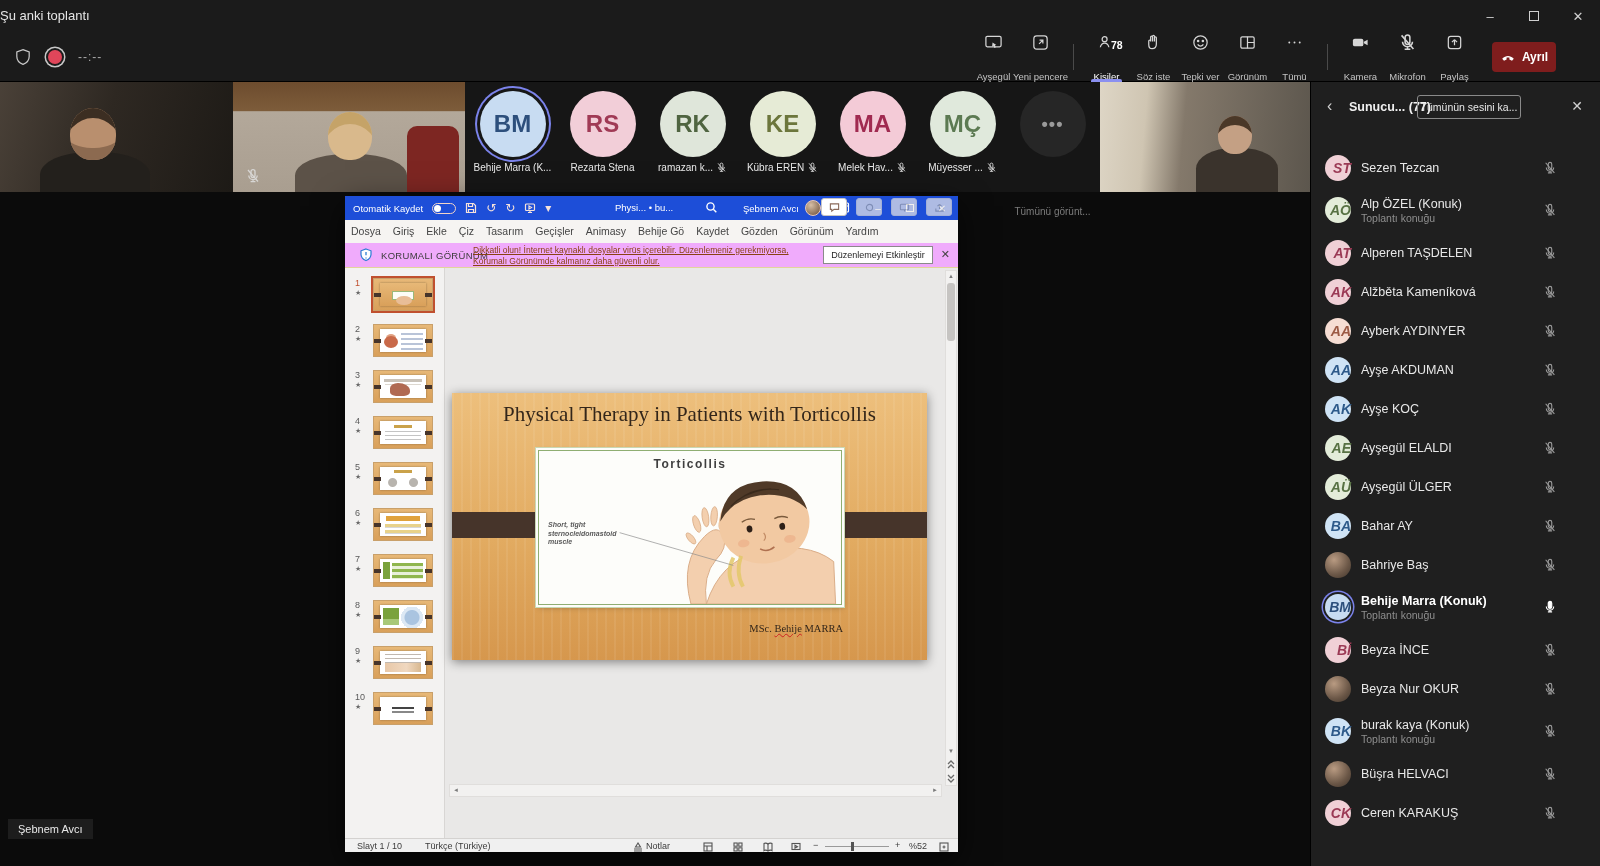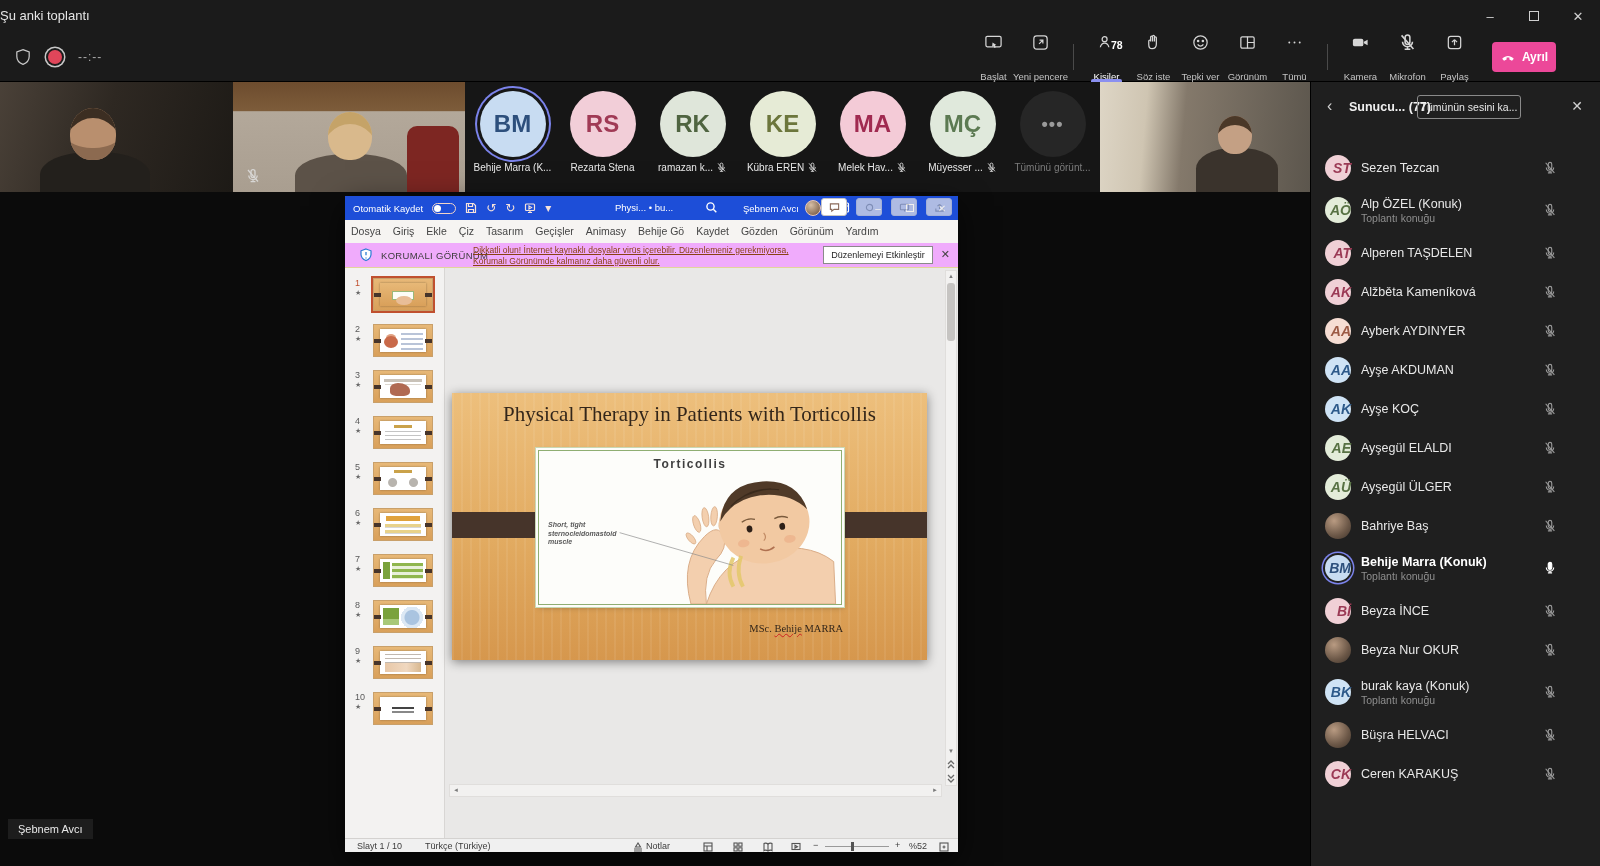--- a/index.html
+++ b/index.html
@@ -26,21 +26,21 @@
   #tb-right { position:absolute; right:44px; top:0; height:50px; display:flex; align-items:center; }
   .tb-item { width:47px; height:50px; display:flex; flex-direction:column; align-items:center;
     justify-content:center; gap:19px; color:#cfcfcf; cursor:default; position:relative; }
   .tb-item svg { width:19px; height:19px; stroke:#d6d6d6; fill:none; stroke-width:1.3; }
   .tb-item .tb-label { font-size:9.5px; color:#c3c3c3; white-space:nowrap; }
   .tb-item.active .tb-label { color:#fff; }
   .tb-item.active::after { content:""; position:absolute; bottom:0; left:8px; right:8px; height:3px;
     background:#8b90f0; border-radius:2px 2px 0 0; }
   .tb-badge { position:absolute; top:7px; left:28px; color:#fff; font-size:10.5px; font-weight:bold; }
   .tb-sep { width:1px; height:26px; background:#4a4a4a; margin:0 9px; }
-  #leave-btn { margin-left:14px; width:64px; height:30px; background:#ec4899; border-radius:4px;
+  #leave-btn { margin-left:14px; width:64px; height:30px; background:#7f1d1d; border-radius:4px;
     display:flex; align-items:center; justify-content:center; gap:6px; color:#fff; font-size:12px;
     font-weight:bold; cursor:default; }
   #leave-btn svg { width:16px; height:16px; stroke:#fff; stroke-width:1.6; fill:none; }
 
   
   #video-strip { position:absolute; left:0; top:82px; width:1310px; height:110px; background:#161616; }
   .webcam { position:absolute; top:0; height:110px; overflow:hidden; }
   #cam1 { left:0; width:233px; background:linear-gradient(105deg,#4a4138 0%,#2e2822 45%,#1d1a16 100%); }
   #cam2 { left:233px; width:232px;
     background:linear-gradient(180deg,#6d4c2e 0%,#7d5c3a 26%,#b3a89a 27%,#a99e90 100%); }
@@ -65,21 +65,21 @@
   
   #avatar-strip { position:absolute; left:465px; top:0; width:635px; height:110px; display:flex;
     justify-content:center; }
   .vcell { width:90px; height:110px; position:relative; cursor:default; }
   .vavatar { position:absolute; left:12px; top:9px; width:66px; height:66px; border-radius:50%;
     display:flex; align-items:center; justify-content:center; font-size:24px; font-weight:bold; }
   .vavatar.ring { box-shadow:0 0 0 3px #161616, 0 0 0 5px #7b83eb; }
   .vavatar.overflow { background:#262626 !important; color:#9a9a9a !important; font-size:18px; letter-spacing:1px; }
   .vlabel { position:absolute; left:-8px; right:-8px; top:80px; text-align:center; color:#e8e8e8;
     font-size:10px; white-space:nowrap; display:flex; align-items:center; justify-content:center; gap:3px; }
-  .vlabel .dim { color:#7c7c7c; }
+  .vlabel .dim { color:#7c7c7c;margin-top:44px; }
   .vlabel svg { width:11px; height:11px; color:#cfcfcf; flex:none; }
 
   
   #presenter-tag { position:absolute; left:8px; top:819px; background:#1d1d1d; color:#e8e8e8;
     font-size:11px; padding:4px 10px; }
 
   
   #ppt { position:absolute; left:345px; top:196px; width:613px; height:656px; background:#ececec;
     box-shadow:0 10px 30px rgba(0,0,0,.65); font-family:"Liberation Sans","DejaVu Sans",sans-serif; }
   #ppt-titlebar { position:absolute; left:0; top:0; width:613px; height:24px; background:#1d4ed8;
@@ -269,21 +269,21 @@
       </svg>
       <div id="record-dot"></div>
       <span id="timer">--:--</span>
     </div>
     <div id="tb-right">
       <div class="tb-item">
         <svg viewBox="0 0 20 20">
             <rect x="2" y="3.5" width="16" height="11" rx="1.5"></rect>
             <path d="M9 10l4 2.5-1.5.5 1 2-1.5.7-1-2.2-1.5 1z" fill="#d6d6d6" stroke="none"></path>
           </svg>
-        <span class="tb-label">Başlat</span>
+        <span class="tb-label">Ayşegül</span>
       </div>
       <div class="tb-item">
         <svg viewBox="0 0 20 20">
             <rect x="3" y="3" width="14" height="14" rx="3"></rect>
             <path d="M8.5 11.5L12 8M9 7.5h3.5V11"></path>
           </svg>
         <span class="tb-label">Yeni pencere</span>
       </div>
       <div class="tb-sep"></div>
       <div class="tb-item active">
@@ -940,20 +940,36 @@
           </div>
           <span class="pmic off">
             <svg viewBox="0 0 16 16" stroke="currentColor" fill="none" stroke-width="1.3">
               <rect x="6" y="1.6" width="4" height="8" rx="2"></rect>
               <path d="M3.8 7.4a4.2 4.2 0 0 0 8.4 0M8 11.6v2M5.6 13.6h4.8M3 2l10 11.5"></path>
             </svg>
           </span>
 
         </div>
 
+        <div class="prow">
+          <div class="pavatar" style="background: rgb(207, 227, 245); color: rgb(46, 90, 138);">
+            <span>BA</span>
+          </div>
+          <div class="pinfo">
+            <div class="pname">Bahar AY</div>
+
+          </div>
+          <span class="pmic off">
+            <svg viewBox="0 0 16 16" stroke="currentColor" fill="none" stroke-width="1.3">
+              <rect x="6" y="1.6" width="4" height="8" rx="2"></rect>
+              <path d="M3.8 7.4a4.2 4.2 0 0 0 8.4 0M8 11.6v2M5.6 13.6h4.8M3 2l10 11.5"></path>
+            </svg>
+          </span>
+
+        </div>
 
         <div class="prow">
           <div class="pavatar photo">
             <span></span>
           </div>
           <div class="pinfo">
             <div class="pname">Bahriye Baş</div>
 
           </div>
           <span class="pmic off">

